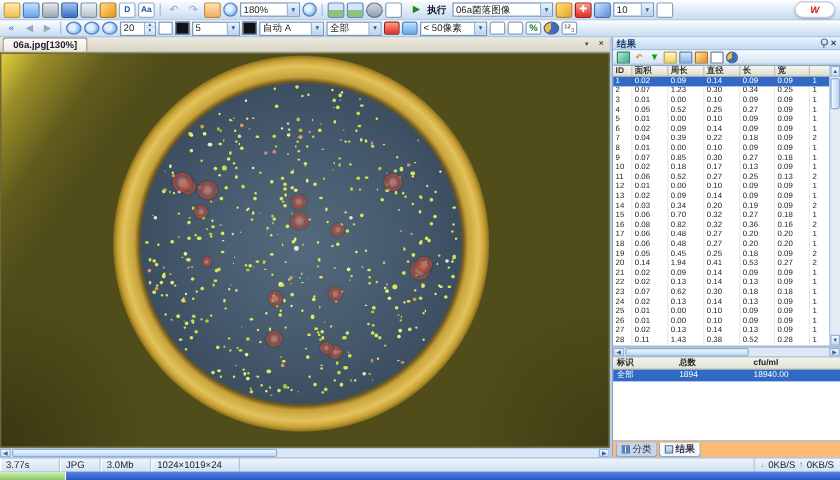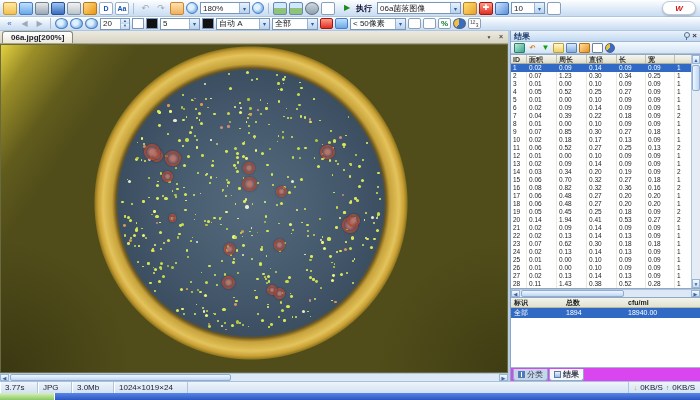--- a/index.html
+++ b/index.html
@@ -130,21 +130,21 @@
   .hthumb { position:absolute; left:1px; top:0; bottom:0; width:60%; background:linear-gradient(180deg,#f0f7ff,#bed6f2); border:1px solid #90acd0; border-radius:2px; }
   .hthumb.wide { width:45%; }
 
   .summary { background:#fff; border-top:1px solid #90a8c4; flex:0 0 auto; }
   .shead { display:flex; height:10px; background:linear-gradient(180deg,#f2f4ea,#dfe2d2); border-bottom:1px solid #b8b8a8; font-size:7px; font-weight:bold; }
   .srow { display:flex; height:10px; font-size:7px; }
   .srow.sel { background:#316ac5; color:#fff; }
   .sc { padding:0 3px; line-height:10px; white-space:nowrap; overflow:hidden; }
   .s0{width:52px;} .s1{width:62px;} .s2{flex:1;}
   .pempty { flex:1; background:#fff; }
-  .ptabs { height:14px; background:#d946ef; border-top:1px solid #a0b8d4; display:flex; align-items:flex-start; padding:1px 2px 0; gap:1px; flex:0 0 auto; }
+  .ptabs { height:14px; background:#fdba74; border-top:1px solid #a0b8d4; display:flex; align-items:flex-start; padding:1px 2px 0; gap:1px; flex:0 0 auto; }
   .ptab { height:12px; display:flex; align-items:center; gap:2px; padding:0 4px; font-size:8px; border:1px solid #90a8c4; border-top:none; background:#c6d6ea; color:#334; border-radius:0 0 3px 3px; }
   .ptab.active { background:#f4f8fc; font-weight:bold; }
   .ptabico { width:7px; height:7px; border:1px solid #5a7aa8; background:linear-gradient(180deg,#e8f2fc,#9abce0); }
   .ptabico.grid { background:repeating-linear-gradient(90deg,#4a7ac0 0 2px,#fff 2px 3px); }
 
   
   .statusbar { height:12px; background:linear-gradient(180deg,#eef4fb,#d2e2f2); border-top:1px solid #a8c0da; display:flex; align-items:stretch; font-size:8px; color:#223; flex:0 0 auto; }
   .scell { border-right:1px solid #b0c4de; border-left:1px solid #fff; display:flex; align-items:center; padding:0 4px; white-space:nowrap; overflow:hidden; }
   .scell.center { justify-content:center; }
   .net { margin-left:auto; display:flex; align-items:center; gap:3px; padding:0 5px; border-left:1px solid #b0c4de; }
@@ -243,21 +243,21 @@
     <span class="ico ic-pct g-pct"></span>
     <span class="ico ic-pie"></span>
     <span class="ico ic-123 g-123"></span>
   </div>
 
   <div class="main">
 
     <div class="viewer">
       <div class="tabbar">
         <div class="tab">
-          <span>06a.jpg[200%]</span>
+          <span>06a.jpg[130%]</span>
         </div>
         <div class="tabbtns">
           <span class="tabbtn dn"></span>
           <span class="tabbtn cl"></span>
         </div>
       </div>
       <div class="imgarea">
         <div class="dish"></div>
         <div class="colonies" id="colonies">
             <i style="left: 246.7px; top: 68.6px; width: 1.6px; height: 1.6px; background: rgb(238, 245, 126);"></i>
@@ -1077,21 +1077,21 @@
         </div>
         <div class="ptab active">
           <span class="ptabico"></span>
           <span>结果</span>
         </div>
       </div>
     </div>
   </div>
 
   <div class="statusbar">
-    <span class="scell" style="width:38px">3.77s</span>
+    <span class="scell" style="width:50px">3.77s</span>
     <span class="scell" style="width:34px">JPG</span>
     <span class="scell" style="width:42px">3.0Mb</span>
     <span class="scell" style="width:74px">1024×1019×24</span>
     <span class="net">
       <span class="arr-dn">↓</span>
       <span>0KB/S</span>
       <span class="arr-up">↑</span>
       <span>0KB/S</span>
     </span>
   </div>

